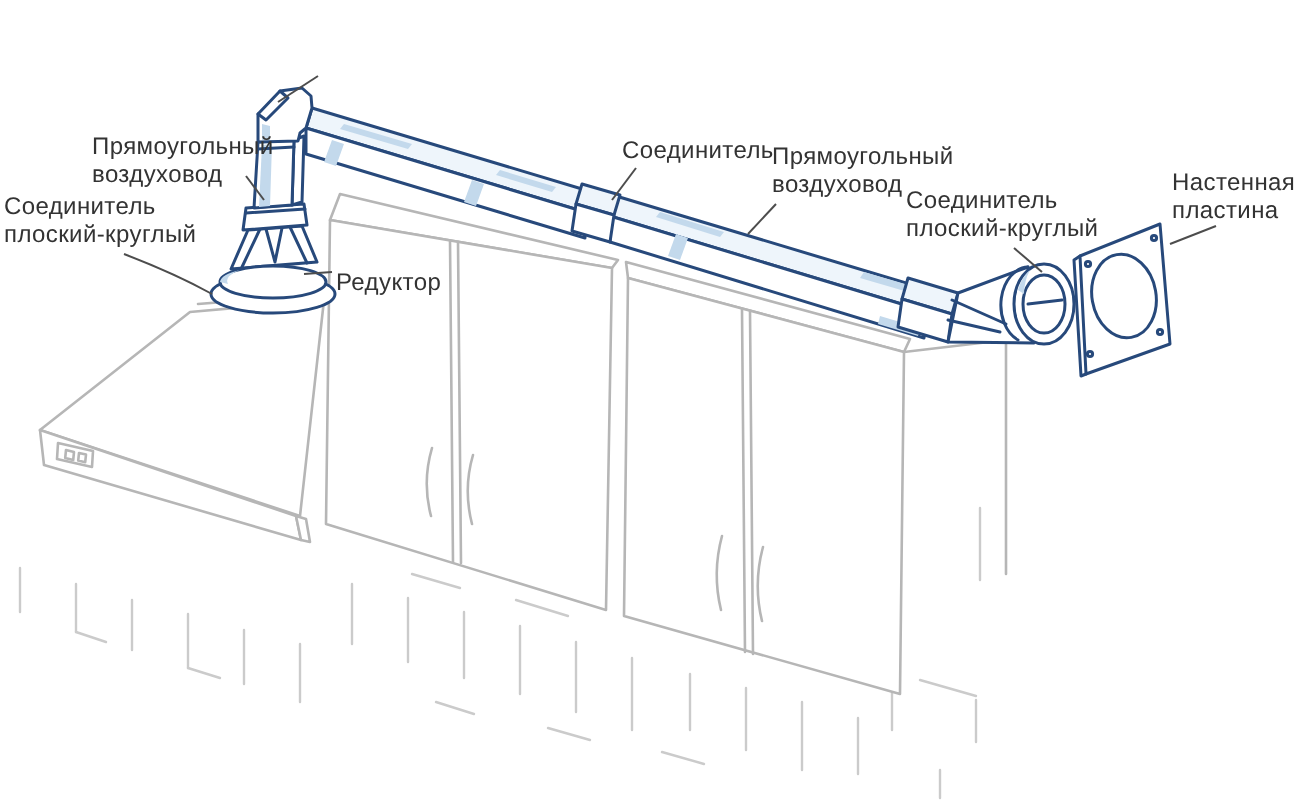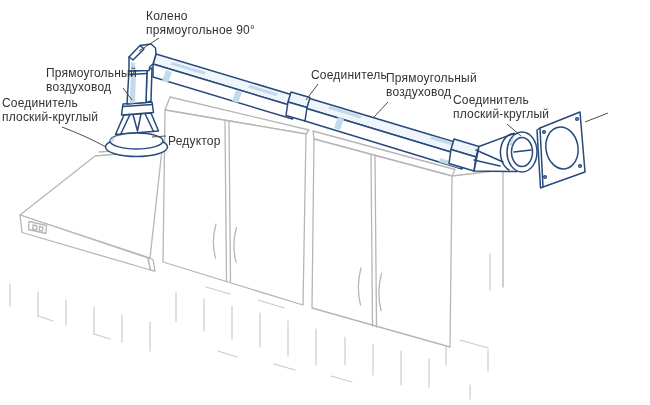--- a/index.html
+++ b/index.html
@@ -162,25 +162,25 @@
       <path d="M123,88 L132,100"></path>
       <path d="M62,127 Q88,137 106,147"></path>
       <path d="M166,136 L152,137"></path>
       <path d="M318,84 L306,100"></path>
       <path d="M388,102 L374,117"></path>
       <path d="M507,124 L521,136"></path>
       <path d="M608,113 L585,122"></path>
     </g>
   </svg>
 
-  <div class="lbl" style="left:146px;top:9px">Колено
-прямоугольное 90°</div>
   <div class="lbl" style="left:46px;top:66px">Прямоугольный
 воздуховод</div>
   <div class="lbl" style="left:2px;top:96px">Соединитель
 плоский-круглый</div>
   <div class="lbl" style="left:168px;top:134px">Редуктор</div>
   <div class="lbl" style="left:311px;top:68px">Соединитель</div>
   <div class="lbl" style="left:386px;top:71px">Прямоугольный
 воздуховод</div>
   <div class="lbl" style="left:453px;top:93px">Соединитель
 плоский-круглый</div>
+  <div class="lbl" style="left:586px;top:84px">Настенная
+пластина</div>
 </div>
 
 </body></html>

